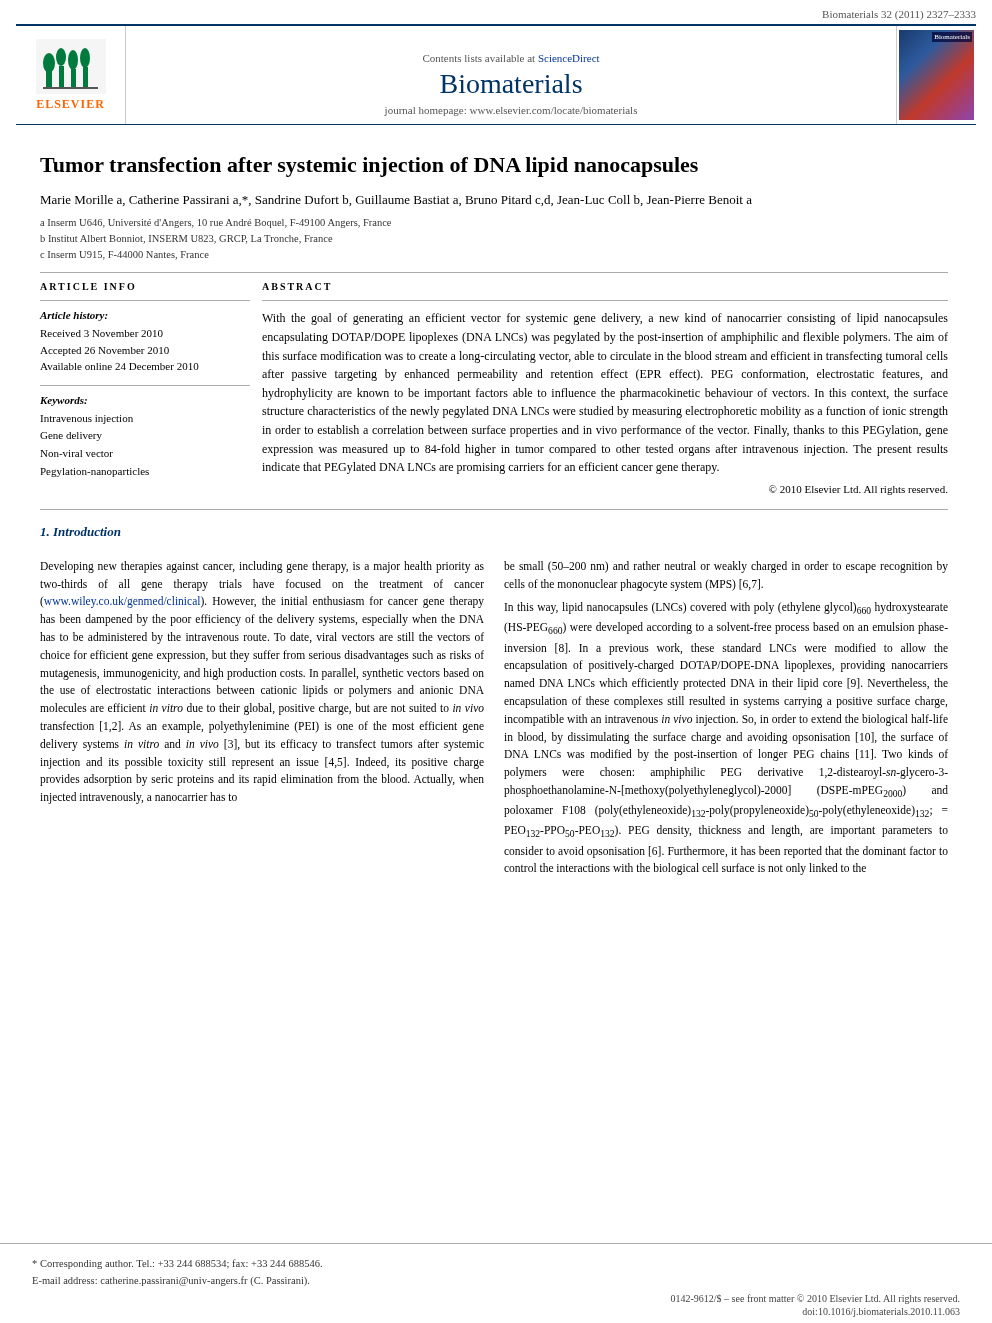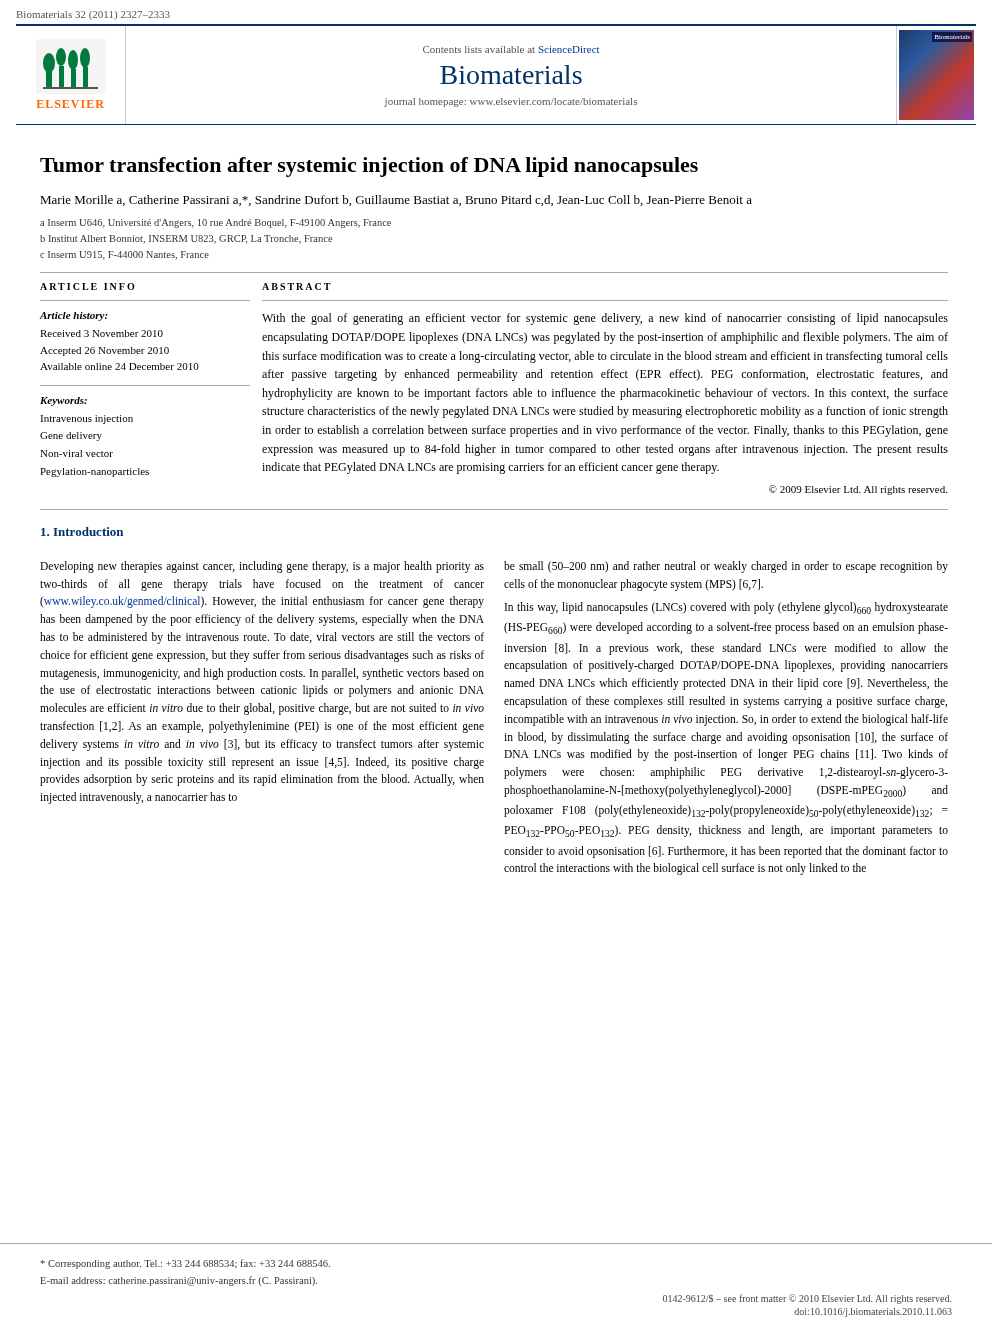--- a/index.html
+++ b/index.html
@@ -19,21 +19,21 @@
       flex-direction: column;
     }
     
     .journal-header {
       padding: 8px 16px 0 16px;
       display: flex;
       flex-direction: column;
       align-items: stretch;
     }
     .citation-line {
-      text-align: left;
+      text-align: right;
       font-size: 11px;
       color: #555;
       margin-bottom: 4px;
     }
     .header-top {
       display: flex;
       align-items: stretch;
       border-top: 2px solid #003366;
       border-bottom: 1px solid #003366;
     }
@@ -62,22 +62,22 @@
       font-size: 12px;
       color: #ff6600;
       font-weight: bold;
       letter-spacing: 1px;
     }
     .header-center {
       flex: 1;
       display: flex;
       flex-direction: column;
       align-items: center;
-      justify-content: center;
-      padding: 15px 20px;
+      justify-content: flex-end;
+      padding: 8px 20px;
     }
     .contents-line {
       font-size: 11px;
       color: #555;
       margin-bottom: 4px;
     }
     .sciencedirect-link {
       color: #003399;
       font-size: 11px;
     }
@@ -218,37 +218,38 @@
     }
     .body-col {
       flex: 1;
       margin-top: 8px;
     }
     .section-heading {
       font-size: 13px;
       font-weight: bold;
       color: #003366;
       margin-bottom: 8px;
+      font-style: italic;
     }
     .body-text {
       font-size: 11.5px;
       line-height: 1.55;
       text-align: justify;
       color: #000;
     }
     .body-text p {
       margin-bottom: 6px;
     }
     .inline-link {
       color: #003399;
       text-decoration: none;
     }
     
     .page-footer {
-      padding: 6px 40px;
+      padding: 6px 32px;
       border-top: 1px solid #aaa;
       font-size: 10px;
       color: #444;
       display: flex;
       flex-direction: column;
       gap: 2px;
     }
     .footer-row {
       display: flex;
       justify-content: flex-end;
@@ -345,21 +346,21 @@
           <div class="keyword-item">Pegylation-nanoparticles</div>
         </div>
       </div>
 
       <div class="col-right">
         <div class="section-title-small">ABSTRACT</div>
         <hr class="section-hr">
         <div class="abstract-text">
           <p>With the goal of generating an efficient vector for systemic gene delivery, a new kind of nanocarrier consisting of lipid nanocapsules encapsulating DOTAP/DOPE lipoplexes (DNA LNCs) was pegylated by the post-insertion of amphiphilic and flexible polymers. The aim of this surface modification was to create a long-circulating vector, able to circulate in the blood stream and efficient in transfecting tumoral cells after passive targeting by enhanced permeability and retention effect (EPR effect). PEG conformation, electrostatic features, and hydrophylicity are known to be important factors able to influence the pharmacokinetic behaviour of vectors. In this context, the surface structure characteristics of the newly pegylated DNA LNCs were studied by measuring electrophoretic mobility as a function of ionic strength in order to establish a correlation between surface properties and in vivo performance of the vector. Finally, thanks to this PEGylation, gene expression was measured up to 84-fold higher in tumor compared to other tested organs after intravenous injection. The present results indicate that PEGylated DNA LNCs are promising carriers for an efficient cancer gene therapy.</p>
         </div>
-        <div class="copyright-line">© 2009 Elsevier Ltd. All rights reserved.</div>
+        <div class="copyright-line">© 2010 Elsevier Ltd. All rights reserved.</div>
       </div>
     </div>
 
     <hr class="section-hr" style="margin-top:14px;">
 
     <div class="body-section">
       <div class="section-heading">
         <span>1.</span>&nbsp;<span>Introduction</span>
       </div>
       <div class="body-two-col">

